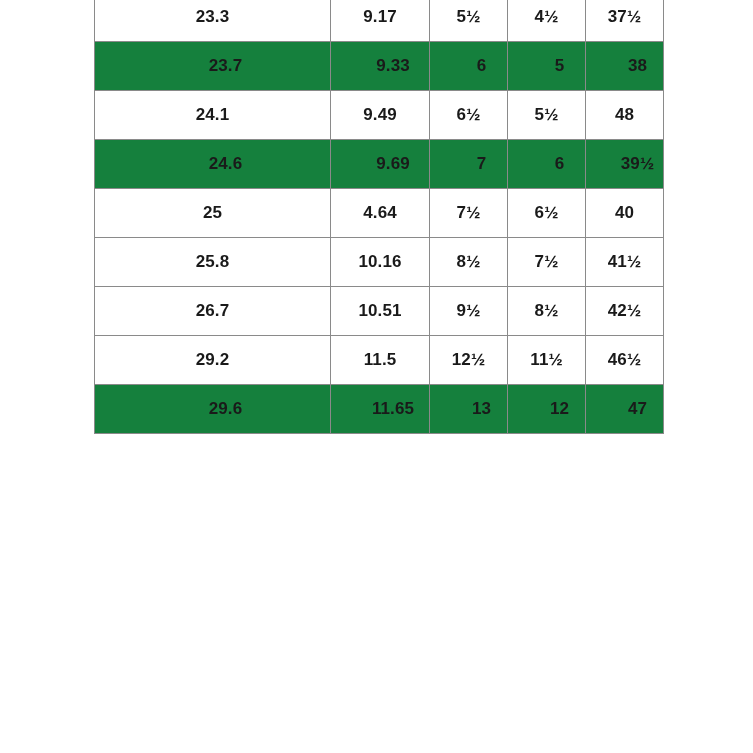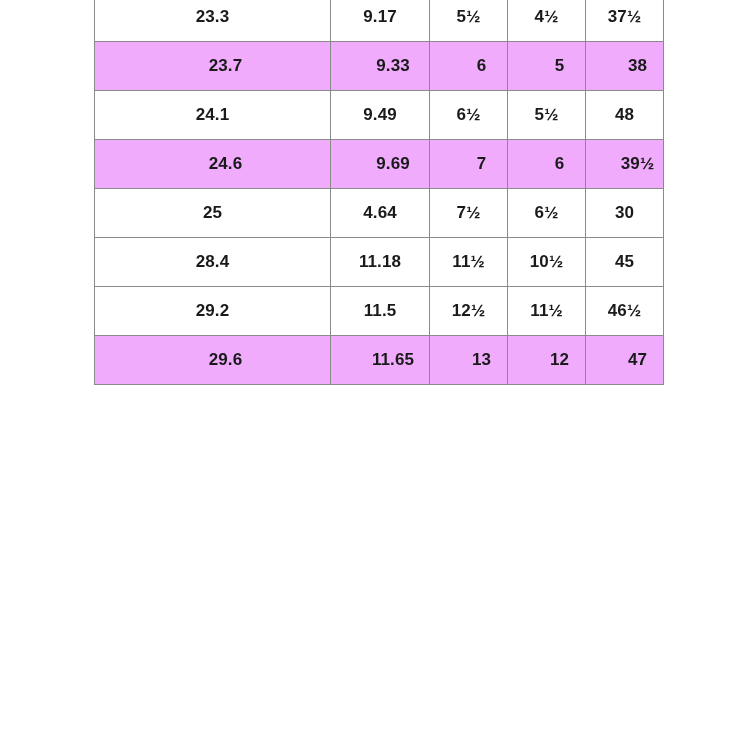--- a/index.html
+++ b/index.html
@@ -44,21 +44,21 @@
     font-weight: bold;
     color: #1a1a1a;
     letter-spacing: 0.1px;
     padding: 0 2px;
     white-space: nowrap;
   }
   table.size-table tr.row-odd td {
     background: #ffffff;
   }
   table.size-table tr.row-even td {
-    background: #f0abfc;
+    background: #15803d;
     padding-left: 28px;
   }
   
   col.c-cm    { width: 236px; }
   col.c-in    { width: 99px; }
   col.c-usm   { width: 78px; }
   col.c-usw   { width: 78px; }
   col.c-eu    { width: 78px; }
 </style>
 </head>
@@ -101,28 +101,35 @@
             <td>9.69</td>
             <td>7</td>
             <td>6</td>
             <td>39½</td>
           </tr>
           <tr class="row-odd">
             <td>25</td>
             <td>4.64</td>
             <td>7½</td>
             <td>6½</td>
-            <td>30</td>
+            <td>40</td>
           </tr>
           <tr class="row-odd">
-            <td>28.4</td>
-            <td>11.18</td>
-            <td>11½</td>
-            <td>10½</td>
-            <td>45</td>
+            <td>25.8</td>
+            <td>10.16</td>
+            <td>8½</td>
+            <td>7½</td>
+            <td>41½</td>
+          </tr>
+          <tr class="row-odd">
+            <td>26.7</td>
+            <td>10.51</td>
+            <td>9½</td>
+            <td>8½</td>
+            <td>42½</td>
           </tr>
           <tr class="row-odd">
             <td>29.2</td>
             <td>11.5</td>
             <td>12½</td>
             <td>11½</td>
             <td>46½</td>
           </tr>
           <tr class="row-even">
             <td>29.6</td>

